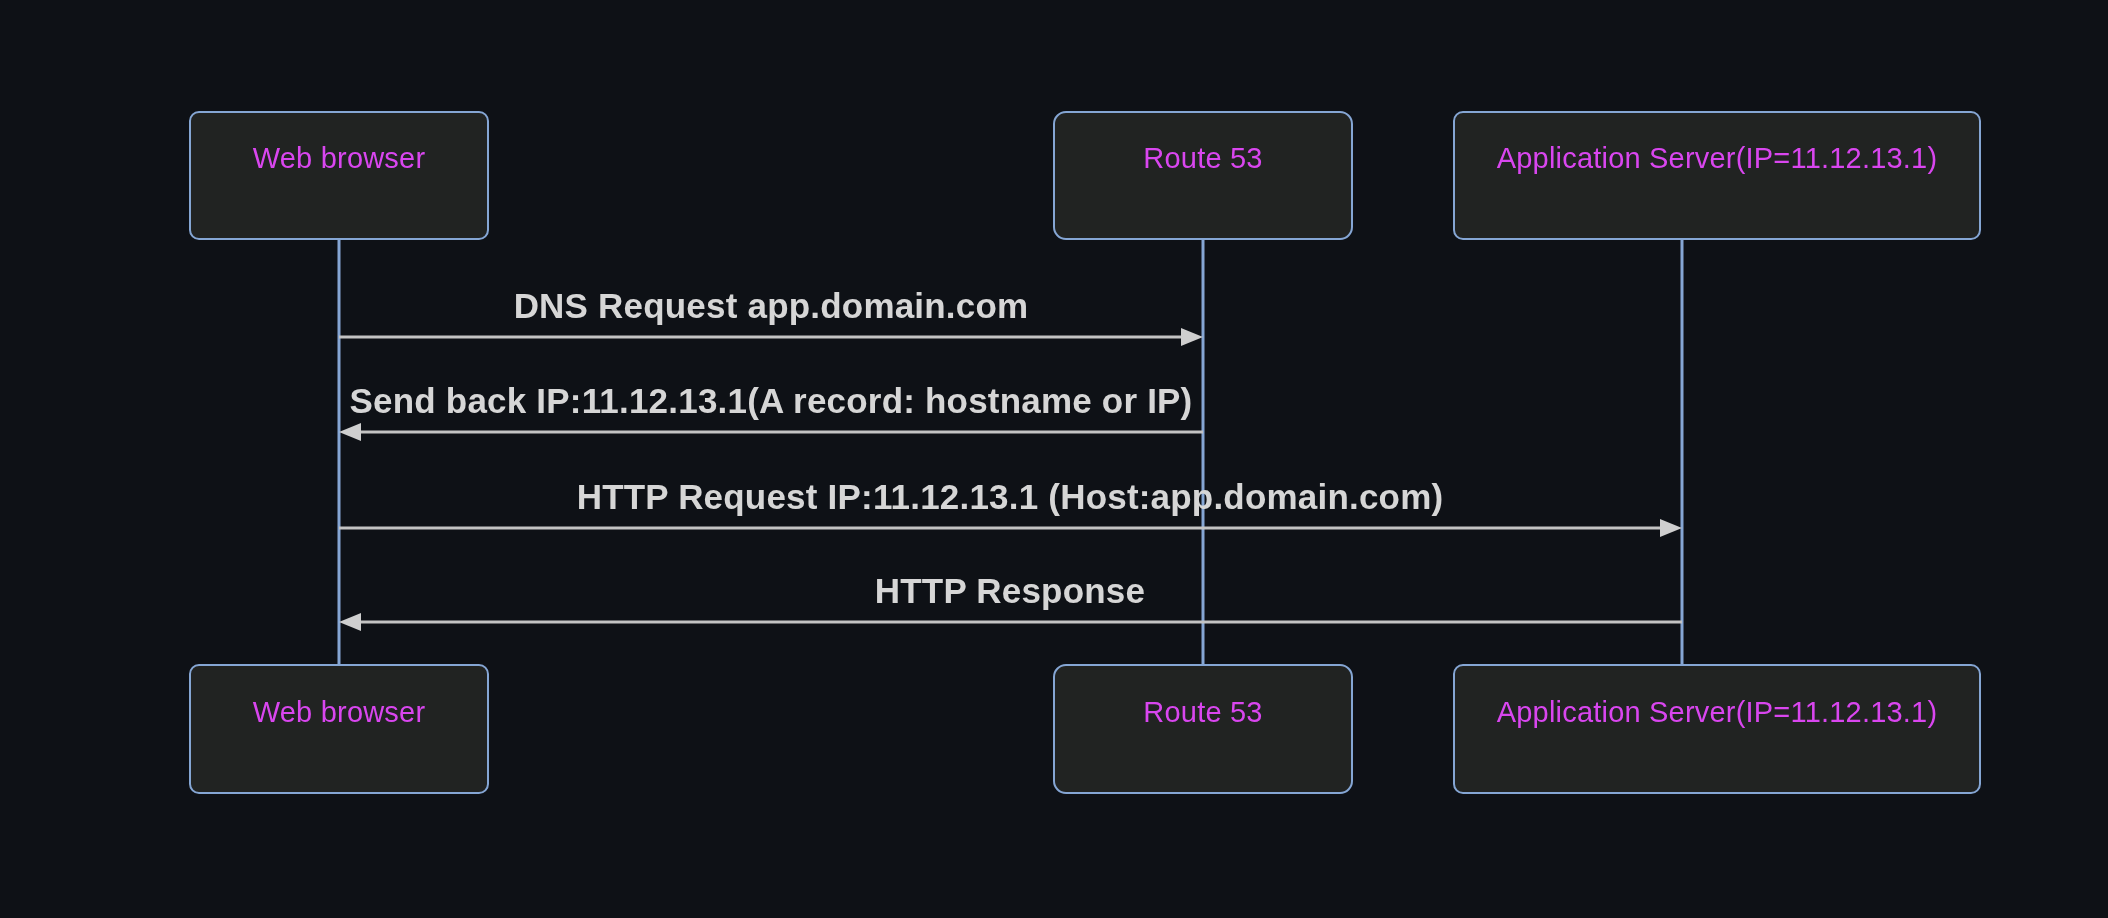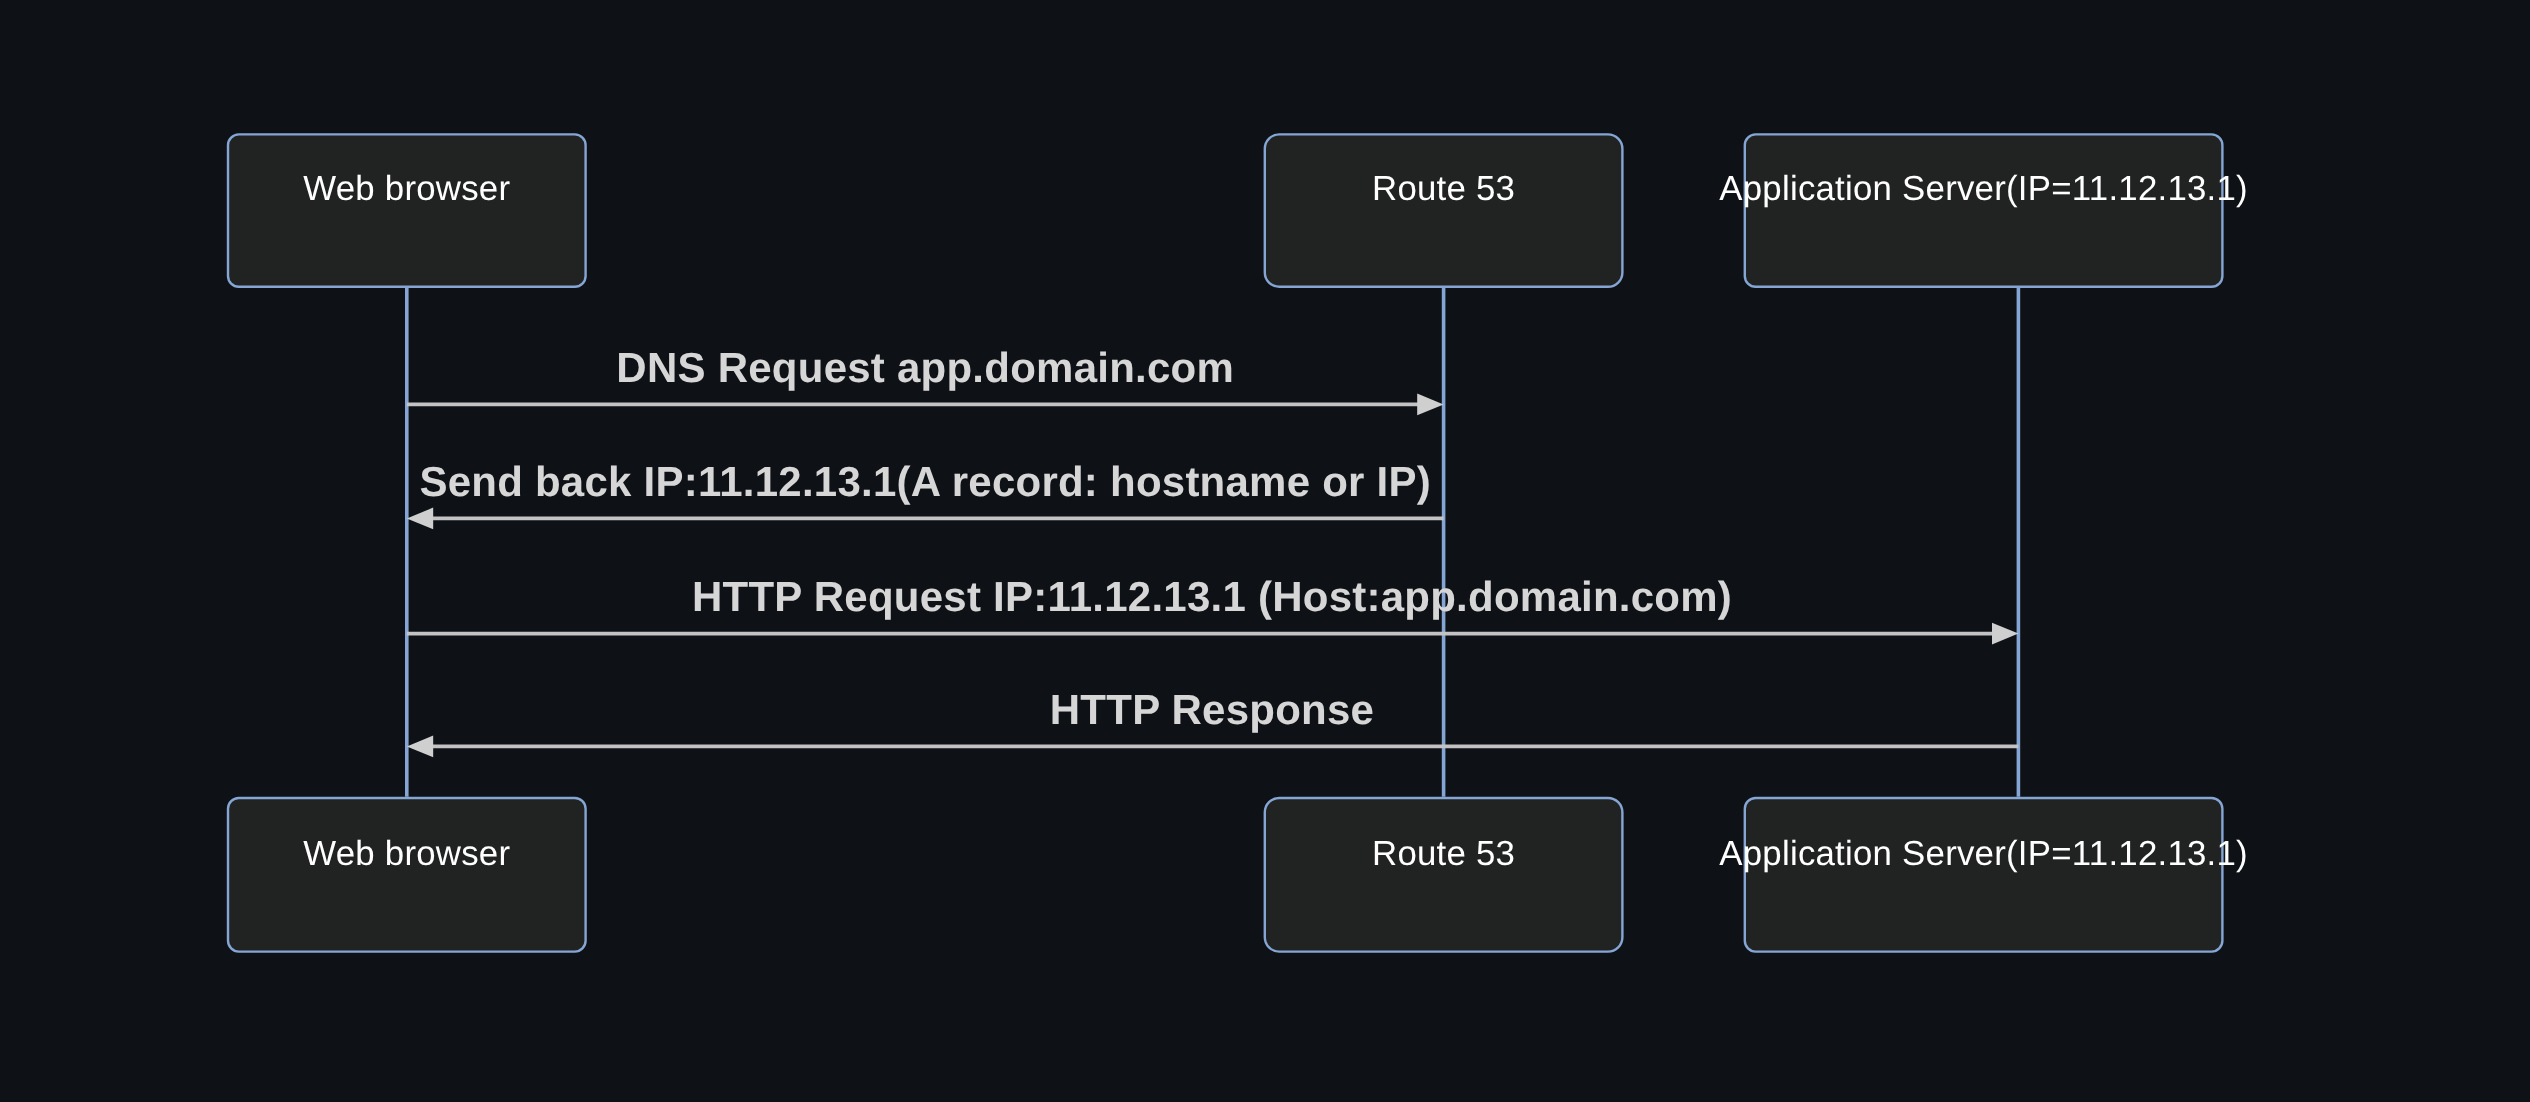--- a/index.html
+++ b/index.html
@@ -21,34 +21,34 @@
     top: 0;
     width: 2108px;
     height: 918px;
   }
   .actor {
     position: absolute;
     box-sizing: border-box;
     background: #212322;
     border: 2px solid #85a6d4;
     border-radius: 10px;
-    color: #ffffff;
+    color: #d946ef;
     display: flex;
     align-items: center;
     justify-content: center;
     padding-bottom: 34px;
     font-size: 29px;
     letter-spacing: 0.2px;
     white-space: nowrap;
   }
   .actor.top    { top: 111px; height: 129px; }
   .actor.bottom { top: 664px; height: 130px; }
   .actor.browser   { left: 189px;  width: 300px; }
   .actor.route53   { left: 1053px; width: 300px; border-radius: 13px; }
-  .actor.appserver { left: 1453px; width: 400px; }
+  .actor.appserver { left: 1453px; width: 528px; }
 
   .lifeline {
     stroke: #85a6d4;
     stroke-width: 3;
   }
   .msg-line {
     stroke: #c3c3c3;
     stroke-width: 3;
   }
   .msg-head {

